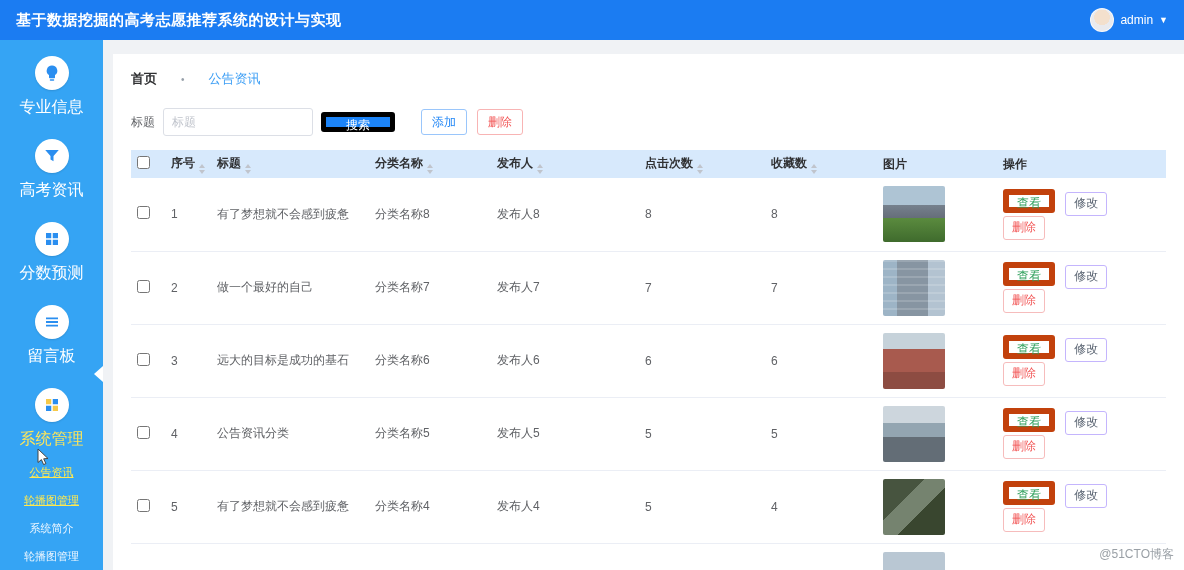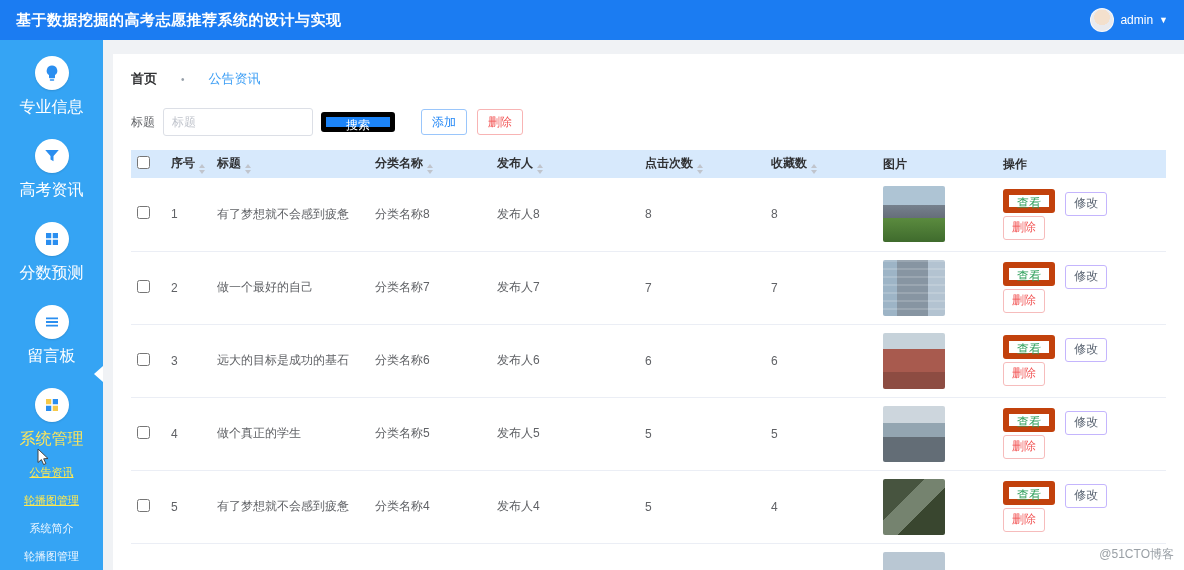--- a/index.html
+++ b/index.html
@@ -304,21 +304,21 @@
               </td>
     <td>
       <button class="op view">查看</button>
       <button class="op edit">修改</button>
       <button class="op del">删除</button>
     </td>
   </tr>
             <tr>
     <td><input type="checkbox" style=""></td>
     <td>4</td>
-    <td>做个真正的学生</td>
+    <td>公告资讯分类</td>
     <td>分类名称5</td>
     <td>发布人5</td>
     <td>5</td>
     <td>5</td>
     <td>
                 <div class="thumb img-3"></div>
               </td>
     <td>
       <button class="op view">查看</button>
       <button class="op edit">修改</button>

